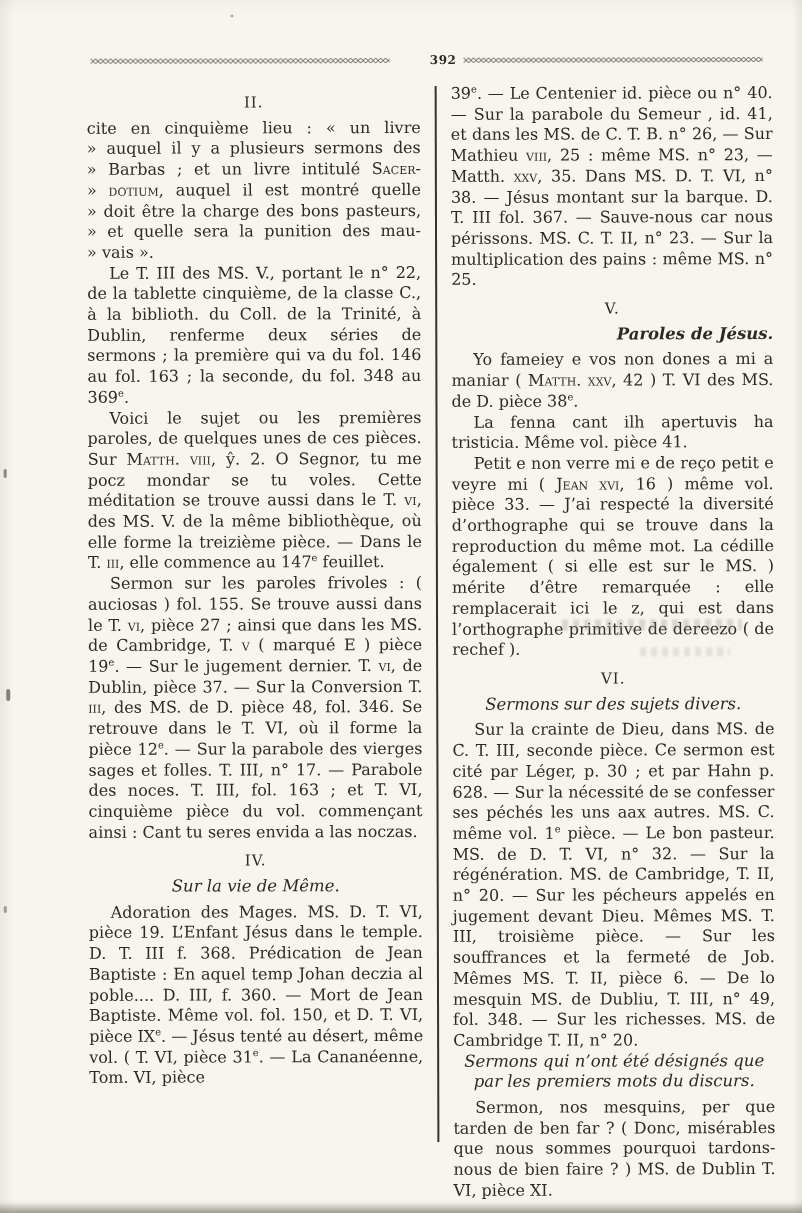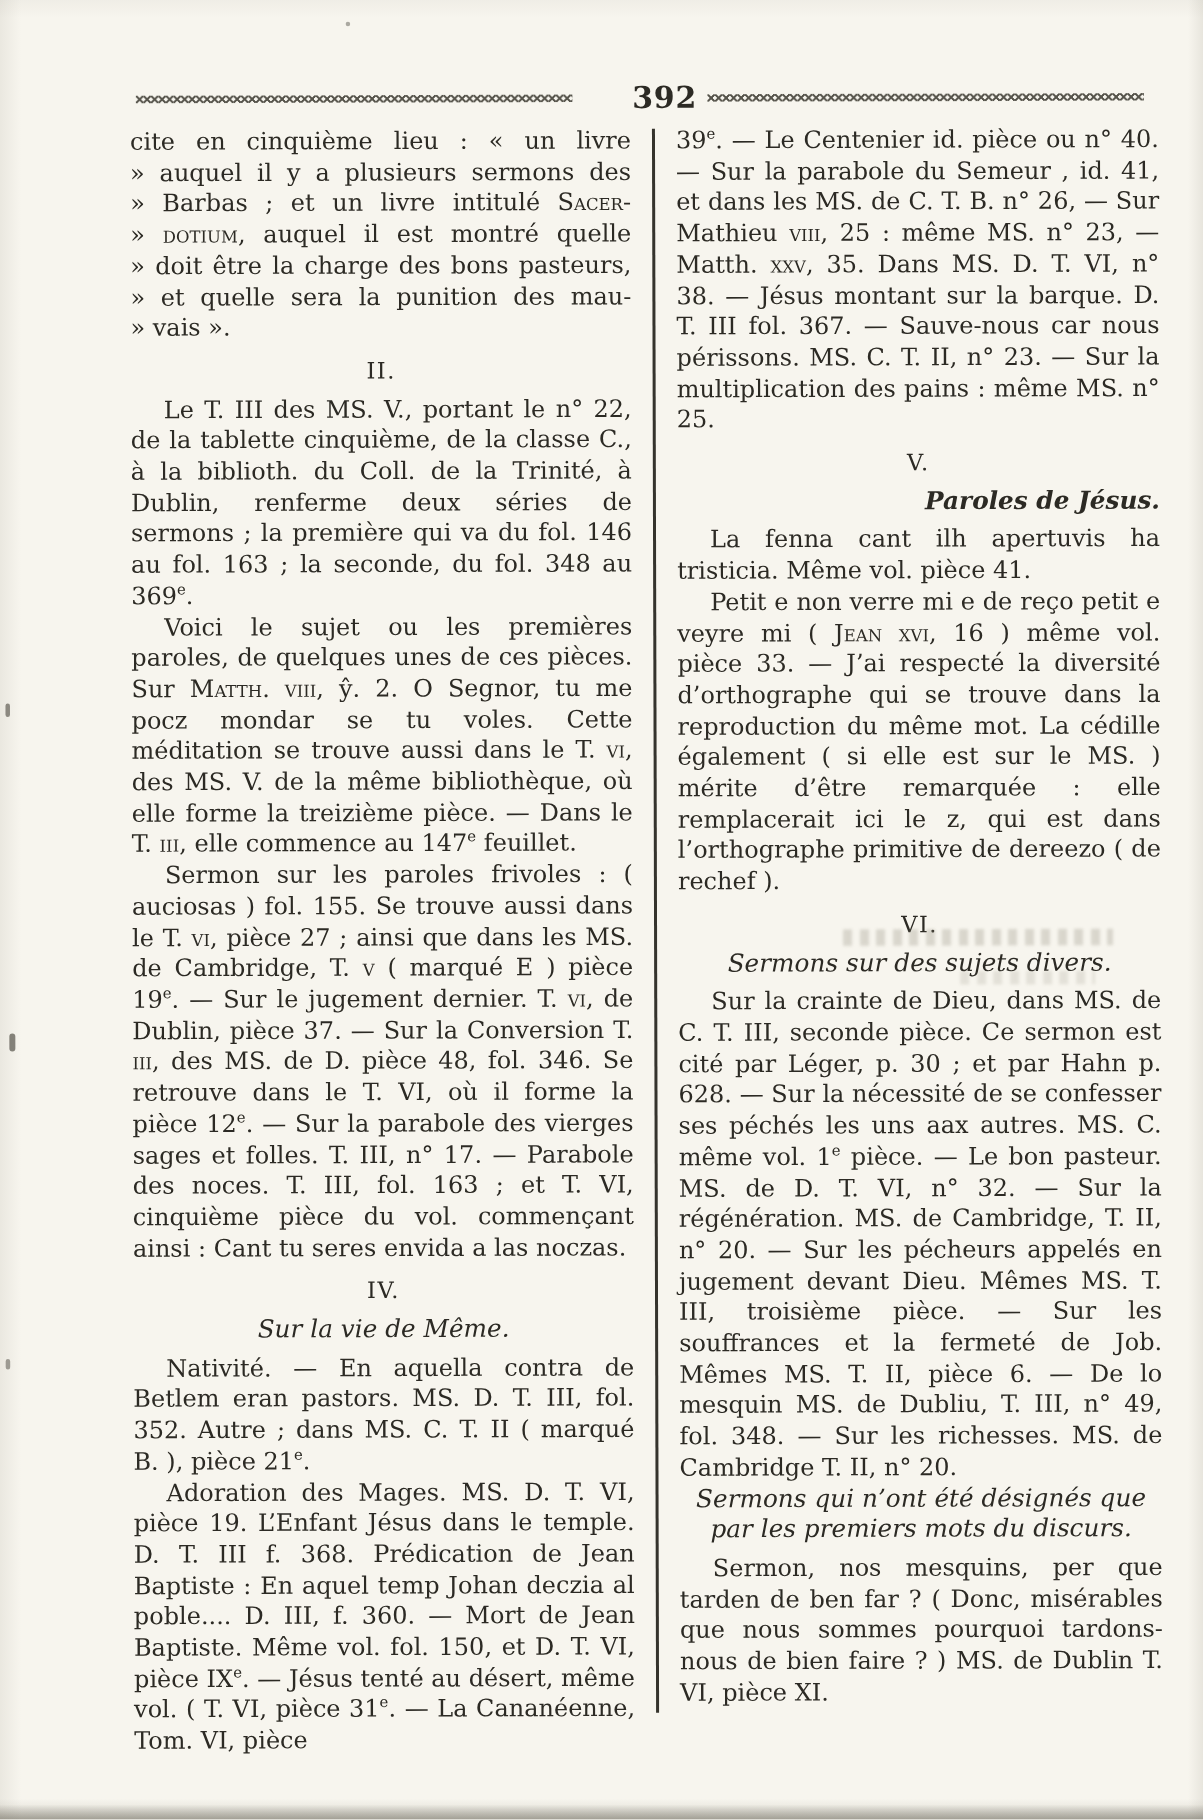--- a/index.html
+++ b/index.html
@@ -23,21 +23,21 @@
     position:absolute;top:53px;left:92px;width:672px;
     display:flex;align-items:center;gap:5px;
   }
   .wavy{
     flex:1;height:5px;opacity:.85;
     background:
       linear-gradient(135deg, transparent 42%, #3a382f 42%, #3a382f 58%, transparent 58%),
       linear-gradient(45deg, transparent 42%, #3a382f 42%, #3a382f 58%, transparent 58%);
     background-size:5px 5px;background-repeat:repeat-x;background-position:0 0;
   }
-  .pagenum{font-weight:bold;font-size:20px;letter-spacing:.5px;padding:0 2px;margin-left:33px;}
+  .pagenum{font-weight:bold;font-size:12px;letter-spacing:.5px;padding:0 2px;margin-left:33px;}
   .col{position:absolute;top:84px;font-size:16px;line-height:20.7px;}
   .col-left{left:88px;width:334px;}
   .col-right{left:452px;width:322px;}
   .divider{position:absolute;left:436px;top:86px;width:1.6px;height:1056px;background:#35332c;}
   .block{margin:0;}
   .heading{text-align:center;letter-spacing:1px;font-size:15px;margin:8px 0 5px;}
   .subhead{text-align:center;font-style:italic;font-size:16.5px;margin:0 0 5px;}
   .subhead-bold{text-align:right;font-style:italic;font-weight:bold;font-size:16.5px;margin:0 0 5px;}
   .para{text-align:justify;text-indent:22px;}
   .para-noindent{text-align:justify;text-indent:0;}
@@ -72,42 +72,42 @@
 
   <div class="header">
     <div class="wavy"></div>
     <span class="pagenum">392</span>
     <div class="wavy"></div>
   </div>
 
   <div class="divider"></div>
 
   <div class="col col-left">
+      <div class="block heading"><span>II.</span></div>
       <div class="block lines">
         <div class="qline"><span>cite en cinquième lieu : « un livre</span></div>
         <div class="qline"><span>» auquel il y a </span><span class="s-i">plusieurs sermons des</span></div>
         <div class="qline"><span>» </span><span class="s-i">Barbas</span><span> ; et un livre intitulé </span><span class="s-sc">Sacer-</span></div>
         <div class="qline"><span>» </span><span class="s-sc">dotium</span><span>, auquel il est montré quelle</span></div>
         <div class="qline"><span>» doit être </span><span class="s-i">la charge des bons pasteurs</span><span>,</span></div>
         <div class="qline"><span>» et quelle sera la punition des mau-</span></div>
         <div class="qline"><span>» vais ».</span></div>
       </div>
-      <div class="block heading"><span>II.</span></div>
       <div class="block para"><span>Le T. III des MS. V., portant le n° 22, de la tablette cinquième, de la classe C., à la biblioth. du Coll. de la Trinité, à Dublin, renferme </span><span class="s-i">deux séries de sermons</span><span> ; la première qui va du fol. 146 au fol. 163 ; la seconde, du fol. 348 au 369</span><span class="s-sup">e</span><span>.</span></div>
       <div class="block para"><span>Voici le sujet ou les premières paroles, de quelques unes de ces pièces. Sur </span><span class="s-sc">Matth. viii</span><span>, ŷ. 2. </span><span class="s-i">O Segnor, tu me pocz mondar se tu voles.</span><span> Cette méditation se trouve aussi dans le T. </span><span class="s-sc">vi</span><span>, des MS. V. de la même bibliothèque, où elle forme la treizième pièce. — Dans le T. </span><span class="s-sc">iii</span><span>, elle commence au 147</span><span class="s-sup">e</span><span> feuillet.</span></div>
       <div class="block para"><span>Sermon </span><span class="s-i">sur les paroles frivoles :</span><span> ( </span><span class="s-i">auciosas</span><span> ) fol. 155. Se trouve aussi dans le T. </span><span class="s-sc">vi</span><span>, pièce 27 ; ainsi que dans les MS. de Cambridge, T. </span><span class="s-sc">v</span><span> ( marqué E ) pièce 19</span><span class="s-sup">e</span><span>. — Sur </span><span class="s-i">le jugement dernier.</span><span> T. </span><span class="s-sc">vi</span><span>, de Dublin, pièce 37. — </span><span class="s-i">Sur la Conversion</span><span> T. </span><span class="s-sc">iii</span><span>, des MS. de D. pièce 48, fol. 346. Se retrouve dans le T. VI, où il forme la pièce 12</span><span class="s-sup">e</span><span>. — Sur la </span><span class="s-i">parabole des vierges sages et folles.</span><span> T. III, n° 17. — </span><span class="s-i">Parabole des noces.</span><span> T. III, fol. 163 ; et T. VI, cinquième pièce du vol. commençant ainsi : </span><span class="s-i">Cant tu seres envida a las noczas.</span></div>
       <div class="block heading"><span>IV.</span></div>
       <div class="block subhead"><span>Sur la vie de Même.</span></div>
-      <div class="block para"><span>Nativité. — </span><span class="s-i">En aquella contra de Betlem eran pastors.</span><span> MS. D. T. III, fol. 352. Autre ; dans MS. C. T. II ( marqué B. ), pièce 21</span><span class="s-sup">e</span><span>.</span></div>
       <div class="block para"><span class="s-i">Adoration des Mages.</span><span> MS. D. T. VI, pièce 19. L’Enfant </span><span class="s-i">Jésus dans le temple.</span><span> D. T. III f. 368. Prédication de Jean Baptiste : </span><span class="s-i">En aquel temp Johan deczia al poble....</span><span> D. III, f. 360. — Mort de Jean Baptiste. Même vol. fol. 150, et D. T. VI, pièce IX</span><span class="s-sup">e</span><span>. — Jésus tenté au désert, même vol. ( T. VI, pièce 31</span><span class="s-sup">e</span><span>. — </span><span class="s-i">La Cananéenne,</span><span> Tom. VI, pièce</span></div>
     </div>
   <div class="col col-right">
       <div class="block para-noindent"><span>39</span><span class="s-sup">e</span><span>. — </span><span class="s-i">Le Centenier</span><span> id. pièce ou n° 40. — Sur la </span><span class="s-i">parabole du Semeur</span><span> , id. 41, et dans les MS. de C. T. B. n° 26, — Sur Mathieu </span><span class="s-sc">viii</span><span>, 25 : même MS. n° 23, — Matth. </span><span class="s-sc">xxv</span><span>, 35. Dans MS. D. T. VI, n° 38. — Jésus montant sur la barque. D. T. III fol. 367. — </span><span class="s-i">Sauve-nous car nous périssons.</span><span> MS. C. T. II, n° 23. — Sur la multiplication des pains : même MS. n° 25.</span></div>
       <div class="block heading"><span>V.</span></div>
       <div class="block subhead-bold"><span>Paroles de Jésus.</span></div>
+      <div class="block para"><span class="s-i">Yo fameiey e vos non dones a mi a maniar</span><span> ( </span><span class="s-sc">Matth. xxv</span><span>, 42 ) T. VI des MS. de D. pièce 38</span><span class="s-sup">e</span><span>.</span></div>
       <div class="block para"><span class="s-i">La fenna cant ilh apertuvis ha tristicia.</span><span> Même vol. pièce 41.</span></div>
       <div class="block para"><span class="s-i">Petit e non verre mi e de reço petit e veyre mi</span><span> ( </span><span class="s-sc">Jean xvi</span><span>, 16 ) même vol. pièce 33. — J’ai respecté la diversité d’orthographe qui se trouve dans la reproduction du même mot. La cédille également ( si elle est sur le MS. ) mérite d’être remarquée : elle remplacerait ici le </span><span class="s-i">z</span><span>, qui est dans l’orthographe primitive de </span><span class="s-i">dereezo</span><span> ( de rechef ).</span></div>
       <div class="block heading"><span>VI.</span></div>
       <div class="block subhead"><span>Sermons sur des sujets divers.</span></div>
       <div class="block para"><span>Sur la </span><span class="s-i">crainte de Dieu,</span><span> dans MS. de C. T. III, seconde pièce. Ce sermon est cité par Léger, p. 30 ; et par Hahn p. 628. — Sur la </span><span class="s-i">nécessité de se confesser ses péchés les uns aax autres.</span><span> MS. C. même vol. 1</span><span class="s-sup">e</span><span> pièce. — Le bon pasteur. MS. de D. T. VI, n° 32. — Sur </span><span class="s-i">la régénération.</span><span> MS. de Cambridge, T. II, n° 20. — Sur </span><span class="s-i">les pécheurs appelés en jugement</span><span> devant Dieu. Mêmes MS. T. III, troisième pièce. — Sur </span><span class="s-i">les souffrances et la fermeté de Job.</span><span> Mêmes MS. T. II, pièce 6. — </span><span class="s-i">De lo mesquin</span><span> MS. de Dubliu, T. III, n° 49, fol. 348. — </span><span class="s-i">Sur les richesses.</span><span> MS. de Cambridge T. II, n° 20.</span></div>
       <div class="block subhead"><span class="s-i">Sermons qui n’ont été désignés que par les premiers mots du discurs.</span></div>
       <div class="block para"><span class="s-i">Sermon, nos mesquins, per que tarden de ben far ?</span><span> ( Donc, misérables que nous sommes pourquoi tardons-nous de bien faire ? ) MS. de Dublin T. VI, pièce XI.</span></div>
     </div>
 
   <div class="speck sp1"></div>

